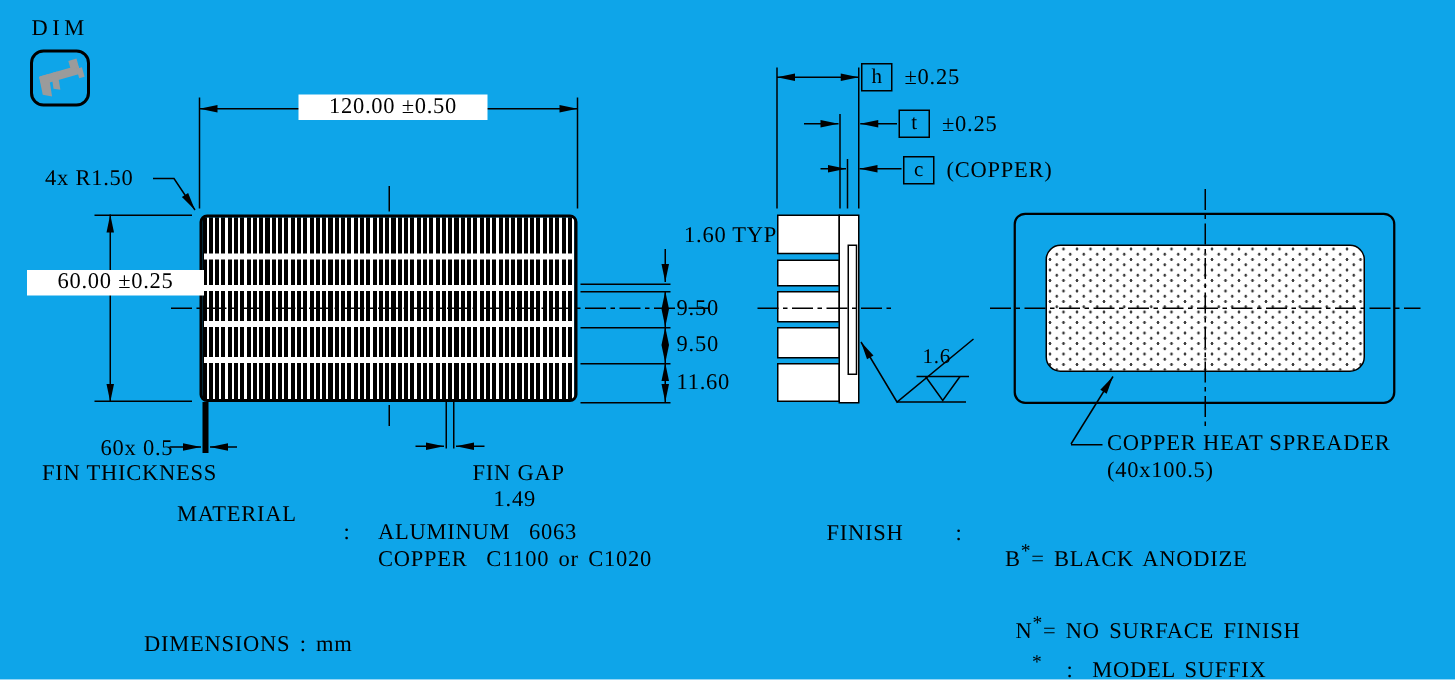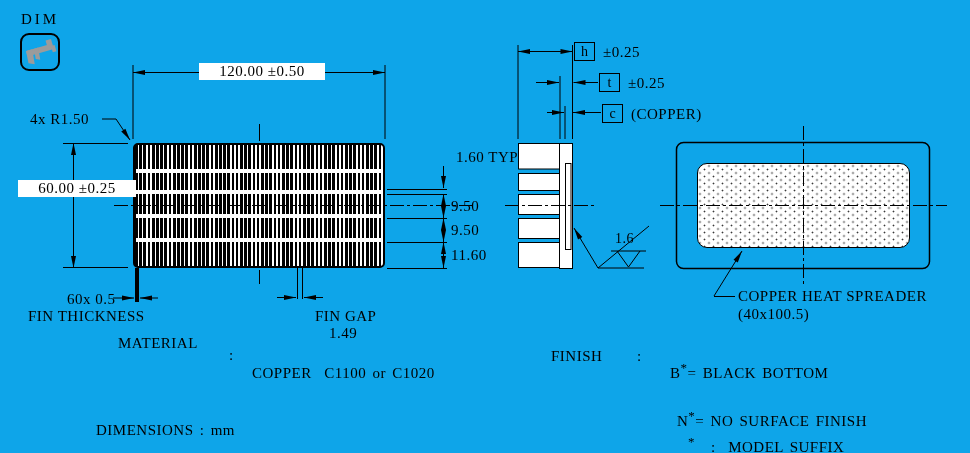--- a/index.html
+++ b/index.html
@@ -153,26 +153,27 @@
   <div class="txt" style="left:628px;top:75px;">±0.25</div>
   <div class="varbox" style="left:602px;top:104px;">c</div>
   <div class="txt" style="left:631px;top:106px;">(COPPER)</div>
   <div class="txt small" style="left:615px;top:231px;">1.6</div>
 
   <div class="txt" style="left:738px;top:288px;">COPPER HEAT SPREADER</div>
   <div class="txt" style="left:738px;top:306px;">(40x100.5)</div>
 
   <div class="txt noteline" style="left:118px;top:335px;">MATERIAL</div>
   <div class="txt" style="left:229px;top:347px;">:</div>
+  <div class="txt noteline" style="left:252px;top:347px;">ALUMINUM  6063</div>
   <div class="txt noteline" style="left:252px;top:365px;">COPPER  C1100 or C1020</div>
 
   <div class="txt noteline" style="left:551px;top:348px;">FINISH</div>
   <div class="txt" style="left:637px;top:348px;">:</div>
   <div class="txt" style="left:653px;top:348px;">
-    <span>B</span><span class="sup">*</span><span class="noteline">= BLACK BOTTOM</span>
+    <span>B</span><span class="sup">*</span><span class="noteline">= BLACK ANODIZE</span>
   </div>
   <div class="txt" style="left:660px;top:396px;">
     <span>N</span><span class="sup">*</span><span class="noteline">= NO SURFACE FINISH</span>
   </div>
   <div class="txt" style="left:671px;top:422px;">
     <span class="sup">*</span><span class="noteline" style="margin-left:16px;">:  MODEL SUFFIX</span>
   </div>
 
   <div class="txt noteline" style="left:96px;top:422px;text-align:center;">DIMENSIONS : mm</div>
 

